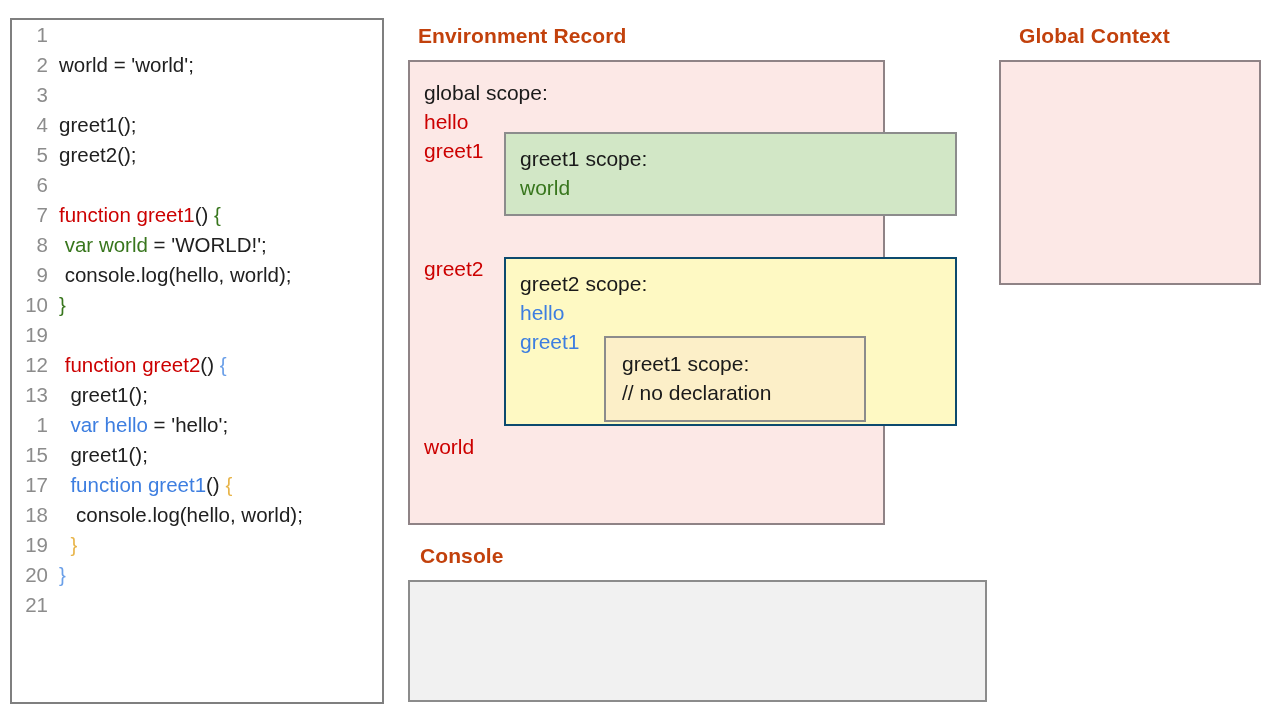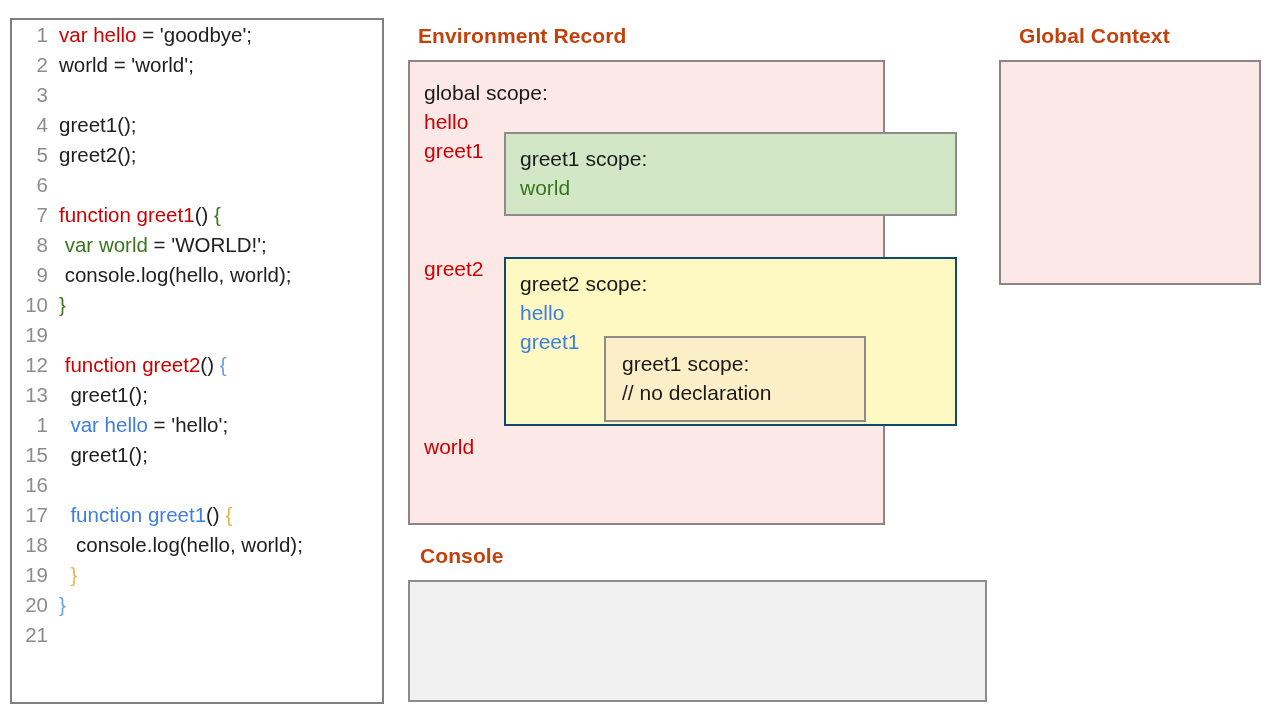--- a/index.html
+++ b/index.html
@@ -177,36 +177,35 @@
     box-sizing: border-box;
   }
 </style>
 </head>
 <body>
 
 <div id="root">
 
   <div id="code-panel">
     <div id="code-lines">
-        <div class="code-line"><span class="ln">1</span><span class="code-text"><span class="tok-red">var hello</span><span class="tok-plain"> = 'goodbye';</span></span></div>
+        <div class="code-line"><span class="ln">1</span></div>
         <div class="code-line"><span class="ln">2</span><span class="code-text"><span class="tok-plain">world = 'world';</span></span></div>
         <div class="code-line"><span class="ln">3</span><span class="code-text"><span class="tok-plain"></span></span></div>
         <div class="code-line"><span class="ln">4</span><span class="code-text"><span class="tok-plain">greet1();</span></span></div>
         <div class="code-line"><span class="ln">5</span><span class="code-text"><span class="tok-plain">greet2();</span></span></div>
         <div class="code-line"><span class="ln">6</span><span class="code-text"><span class="tok-plain"></span></span></div>
         <div class="code-line"><span class="ln">7</span><span class="code-text"><span class="tok-red">function greet1</span><span class="tok-plain">() </span><span class="tok-green-brace">{</span></span></div>
         <div class="code-line"><span class="ln">8</span><span class="code-text"><span class="tok-plain"> </span><span class="tok-green">var world</span><span class="tok-plain"> = 'WORLD!';</span></span></div>
         <div class="code-line"><span class="ln">9</span><span class="code-text"><span class="tok-plain"> console.log(hello, world);</span></span></div>
         <div class="code-line"><span class="ln">10</span><span class="code-text"><span class="tok-green-brace">}</span></span></div>
         <div class="code-line"><span class="ln">19</span><span class="code-text"><span class="tok-plain"></span></span></div>
         <div class="code-line"><span class="ln">12</span><span class="code-text"><span class="tok-plain"> </span><span class="tok-red">function greet2</span><span class="tok-plain">() </span><span class="tok-blue-brace">{</span></span></div>
         <div class="code-line"><span class="ln">13</span><span class="code-text"><span class="tok-plain">  greet1();</span></span></div>
         <div class="code-line"><span class="ln">1</span><span class="code-text"><span class="tok-plain">  </span><span class="tok-blue">var hello</span><span class="tok-plain"> = 'hello';</span></span></div>
         <div class="code-line"><span class="ln">15</span><span class="code-text"><span class="tok-plain">  greet1();</span></span></div>
-        <div class="code-line"><span class="ln">16</span><span class="code-text"><span class="tok-plain"></span></span></div>
         <div class="code-line"><span class="ln">17</span><span class="code-text"><span class="tok-plain">  </span><span class="tok-blue">function greet1</span><span class="tok-plain">() </span><span class="tok-orange">{</span></span></div>
         <div class="code-line"><span class="ln">18</span><span class="code-text"><span class="tok-plain">   console.log(hello, world);</span></span></div>
         <div class="code-line"><span class="ln">19</span><span class="code-text"><span class="tok-plain">  </span><span class="tok-orange">}</span></span></div>
         <div class="code-line"><span class="ln">20</span><span class="code-text"><span class="tok-blue-brace">}</span></span></div>
         <div class="code-line"><span class="ln">21</span><span class="code-text"><span class="tok-plain"></span></span></div>
       </div>
   </div>
 
   <div class="section-title" id="env-record-title">Environment Record</div>
 

